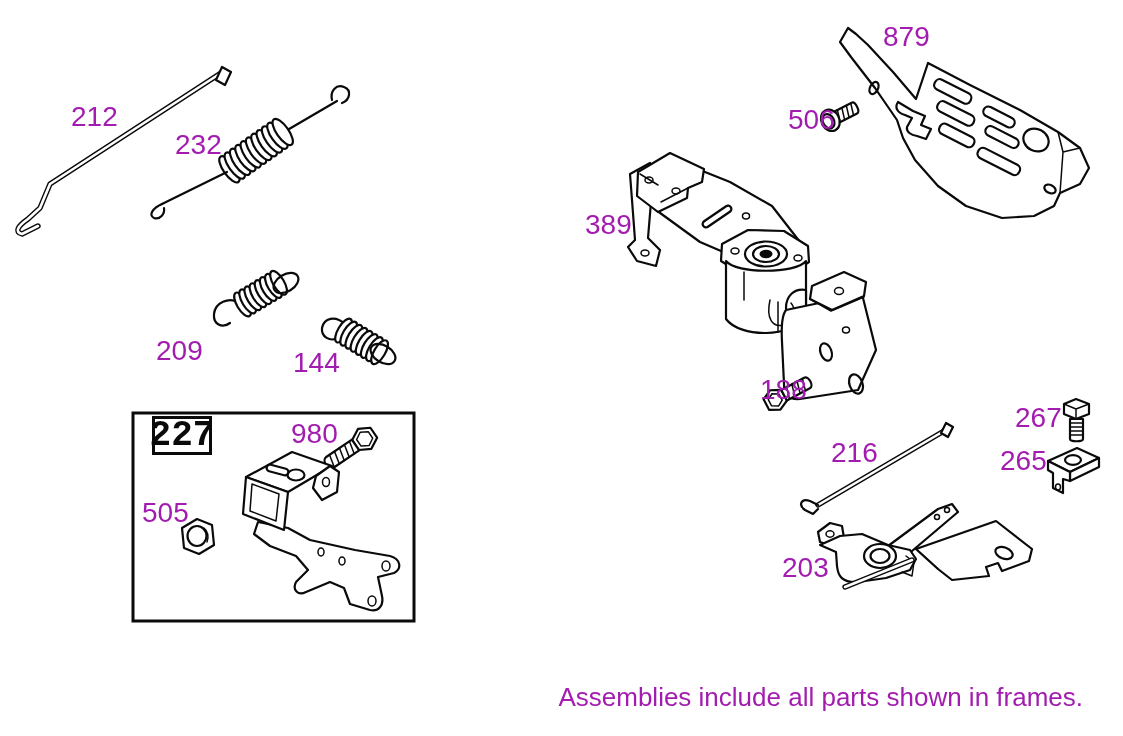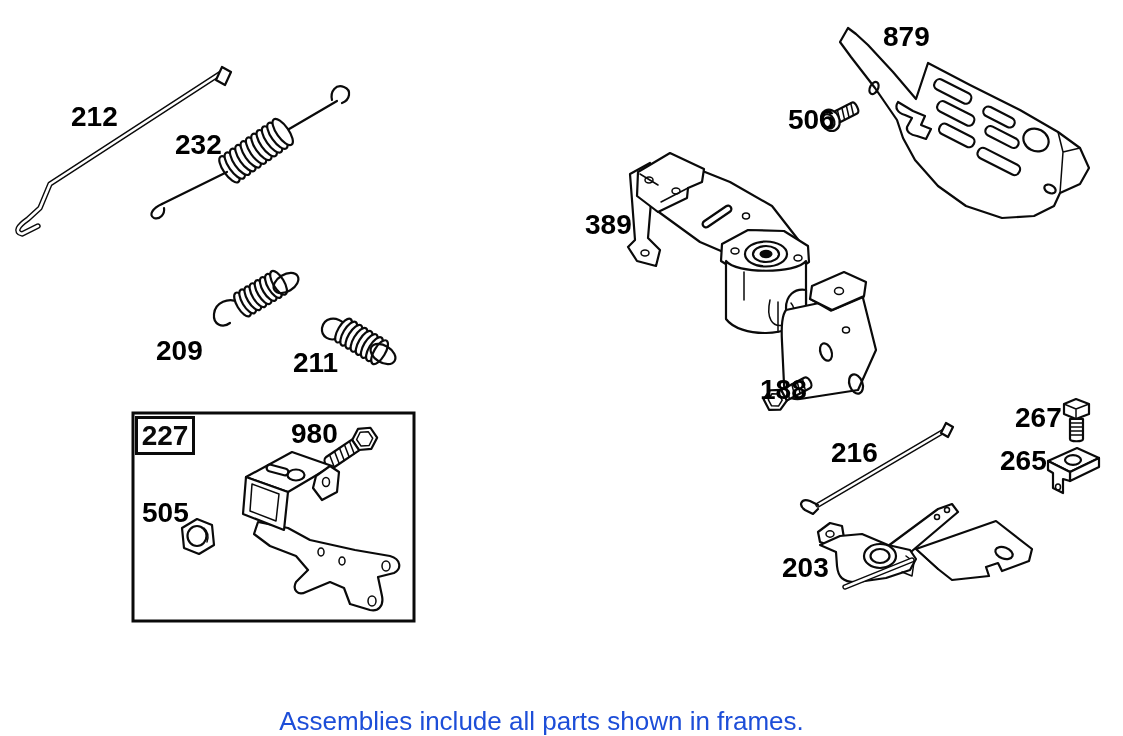--- a/index.html
+++ b/index.html
@@ -8,24 +8,24 @@
   svg{position:absolute;left:0;top:0;}
   .ln{fill:none;stroke:#0a0a0a;stroke-width:2.2;stroke-linecap:round;stroke-linejoin:round;}
   .thin{fill:none;stroke:#0a0a0a;stroke-width:1.5;stroke-linecap:round;stroke-linejoin:round;}
   .wh{fill:#ffffff;stroke:#0a0a0a;stroke-width:2.2;stroke-linejoin:round;stroke-linecap:round;}
   .dk{fill:#0a0a0a;stroke:none;}
   .rodb{fill:none;stroke:#0a0a0a;stroke-width:5.4;stroke-linecap:round;stroke-linejoin:round;}
   .rodw{fill:none;stroke:#ffffff;stroke-width:2.6;stroke-linecap:round;stroke-linejoin:round;}
   .frame{fill:none;stroke:#0a0a0a;stroke-width:3;}
   .cap9{fill:none;stroke:#0a0a0a;stroke-width:9;stroke-linecap:round;}
   .cap5{fill:none;stroke:#ffffff;stroke-width:4.5;stroke-linecap:round;}
-  .plabel{position:absolute;font-weight:bold;font-size:28px;line-height:1;white-space:nowrap;color:#000000;}
-  .label-box{position:absolute;left:135px;top:416px;width:54px;height:33px;border:3.5px solid #0a0a0a;background:#ffffff;
-             display:flex;align-items:center;justify-content:center;font-weight:bold;font-size:28px;}
-  .caption{position:absolute;left:0;top:682px;width:1083px;text-align:center;font-size:26px;color:#1d4ed8;margin-top:24px;}
+  .plabel{position:absolute;font-weight:normal;font-size:28px;line-height:1;white-space:nowrap;color:#a21caf;}
+  .label-box{position:absolute;left:152px;top:416px;width:54px;height:33px;border:3.5px solid #0a0a0a;background:#ffffff;
+             display:flex;align-items:center;justify-content:center;font-weight:bold;font-size:36px;font-family:Liberation Mono, monospace;}
+  .caption{position:absolute;left:0;top:682px;width:1083px;text-align:right;font-size:26px;color:#a21caf;}
 </style>
 </head>
 <body>
 
 <div class="stage">
 
 <svg width="1123" height="736" viewBox="0 0 1123 736">
 
   <g>
     <path class="rodb" d="M221,73 L50,184 L40,208 L28,219 C18,226 14,232 22,234 L38,226"></path>
@@ -210,21 +210,21 @@
     <ellipse class="wh" cx="880" cy="556" rx="9.5" ry="7"></ellipse>
     <path class="rodb" d="M845,587 L912,560"></path>
     <path class="rodw" d="M845,587 L912,560"></path>
   </g>
 
 </svg>
 
 <div class="plabel" style="left:71px;top:103px;">212</div>
 <div class="plabel" style="left:161px;top:131px;margin-left:14px;">232</div>
 <div class="plabel" style="left:156px;top:297px;margin-top:40px;">209</div>
-<div class="plabel" style="left:293px;top:349px;">211</div>
+<div class="plabel" style="left:293px;top:349px;">144</div>
 <div class="label-box">
   <span>227</span>
 </div>
 <div class="plabel" style="left:291px;top:420px;">980</div>
 <div class="plabel" style="left:142px;top:499px;">505</div>
 <div class="plabel" style="left:585px;top:211px;">389</div>
 <div class="plabel" style="left:714px;top:376px;margin-left:46px;">188</div>
 <div class="plabel" style="left:776px;top:106px;margin-left:12px;">506</div>
 <div class="plabel" style="left:883px;top:23px;">879</div>
 <div class="plabel" style="left:831px;top:439px;">216</div>

